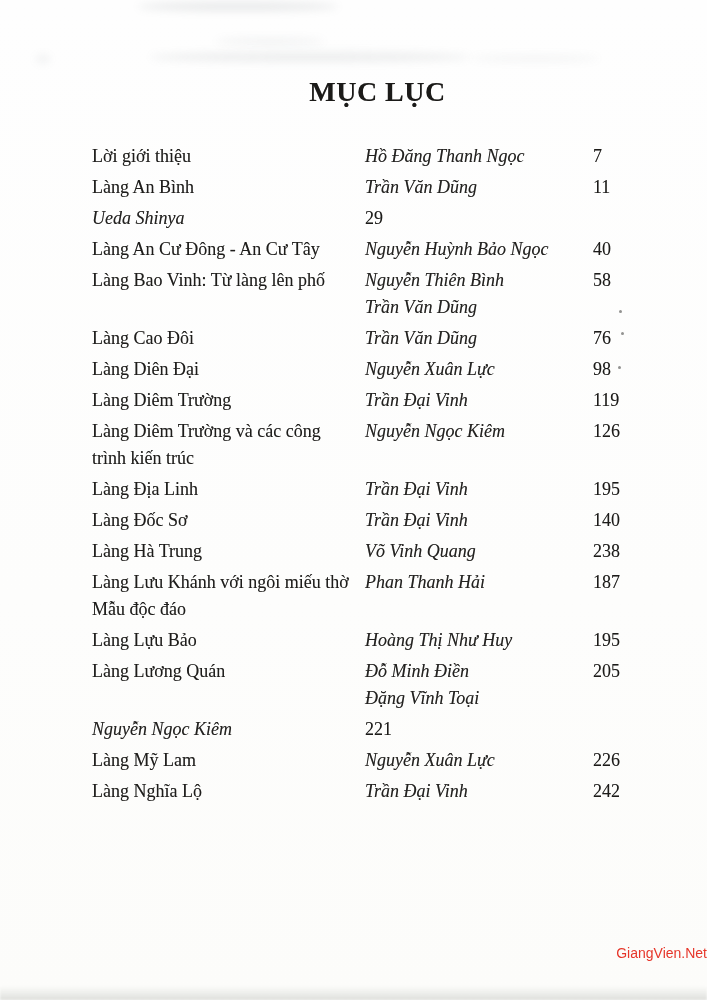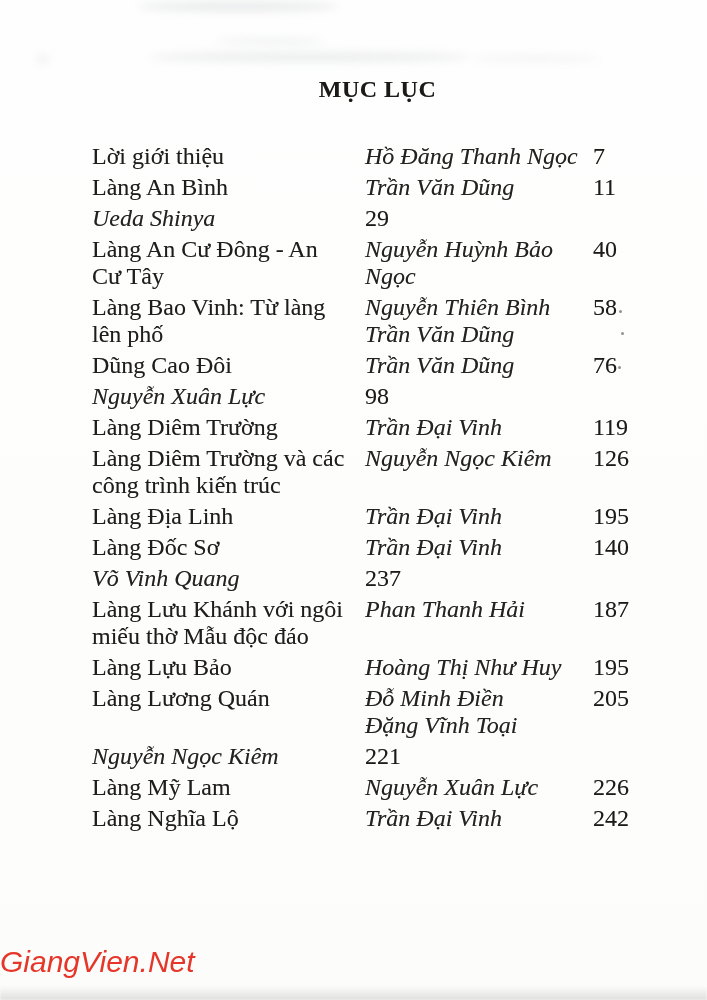--- a/index.html
+++ b/index.html
@@ -53,38 +53,38 @@
     pointer-events: none;
   }
   
   .doc-title {
     position: absolute;
     left: 0;
     right: 0;
     top: 76px;
     margin: 0 0 0 48px;
     text-align: center;
-    font-size: 24px;
+    font-size: 28px;
     font-weight: bold;
     letter-spacing: 0.5px;
     color: #1b1a18;
     text-shadow: 0 0 0.6px rgba(20,20,20,0.4);
   }
   
   .toc-list {
     position: absolute;
     left: 92px;
     top: 143px;
     width: 552px;
   }
   .toc-entry {
     display: grid;
     grid-template-columns: 273px 228px 1fr;
     margin-bottom: 4px;
-    font-size: 24px;
+    font-size: 18px;
     line-height: 27px;
     text-shadow: 0 0 0.5px rgba(25,25,25,0.35);
   }
   .entry-title {
     padding-right: 14px;
     color: #1e1d1b;
   }
   .entry-authors {
     font-style: italic;
     color: #232220;
@@ -92,25 +92,24 @@
   .entry-page {
     justify-self: start;
     color: #1c1b19;
   }
   
   .watermark {
     position: absolute;
     left: 0;
     right: 0;
     top: 945px;
-    text-align: left;
+    text-align: right;
     font-family: "Liberation Sans", "DejaVu Sans", sans-serif;
-    font-size: 30px;
+    font-size: 14px;
     font-weight: normal;
-    font-style: italic;
   }
 </style>
 </head>
 <body>
 
 <div class="page" style="color: rgb(32, 31, 29);">
 
   <div class="smudge s1"></div>
   <div class="smudge s2"></div>
   <div class="smudge s3"></div>
@@ -157,28 +156,29 @@
   <div class="toc-entry">
     <div class="entry-title">Làng Bao Vinh: Từ làng lên phố</div>
     <div class="entry-authors">
           <div class="author-line">Nguyễn Thiên Bình</div>
           <div class="author-line">Trần Văn Dũng</div>
         </div>
     <div class="entry-page">58</div>
   </div>
 
   <div class="toc-entry">
-    <div class="entry-title">Dũng Cao Đôi</div>
+    <div class="entry-title">Làng Cao Đôi</div>
     <div class="entry-authors">
           <div class="author-line">Trần Văn Dũng</div>
         </div>
     <div class="entry-page">76</div>
   </div>
 
   <div class="toc-entry">
+    <div class="entry-title">Làng Diên Đại</div>
     <div class="entry-authors">
           <div class="author-line">Nguyễn Xuân Lực</div>
         </div>
     <div class="entry-page">98</div>
   </div>
 
   <div class="toc-entry">
     <div class="entry-title">Làng Diêm Trường</div>
     <div class="entry-authors">
           <div class="author-line">Trần Đại Vinh</div>
@@ -204,24 +204,25 @@
 
   <div class="toc-entry">
     <div class="entry-title">Làng Đốc Sơ</div>
     <div class="entry-authors">
           <div class="author-line">Trần Đại Vinh</div>
         </div>
     <div class="entry-page">140</div>
   </div>
 
   <div class="toc-entry">
+    <div class="entry-title">Làng Hà Trung</div>
     <div class="entry-authors">
           <div class="author-line">Võ Vinh Quang</div>
         </div>
-    <div class="entry-page">237</div>
+    <div class="entry-page">238</div>
   </div>
 
 
   <div class="toc-entry">
     <div class="entry-title">Làng Lưu Khánh với ngôi miếu thờ Mẫu độc đáo</div>
     <div class="entry-authors">
           <div class="author-line">Phan Thanh Hải</div>
         </div>
     <div class="entry-page">187</div>
   </div>

